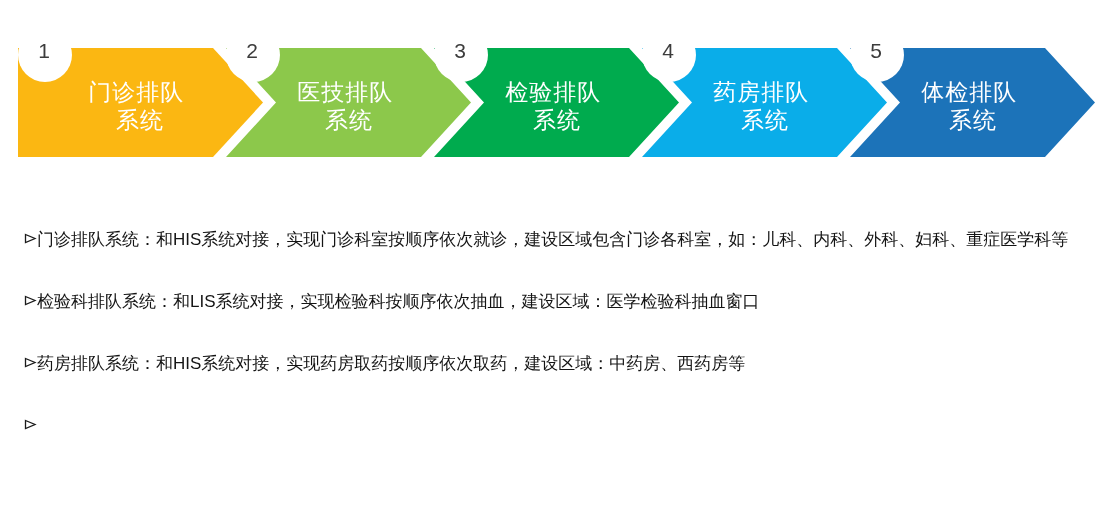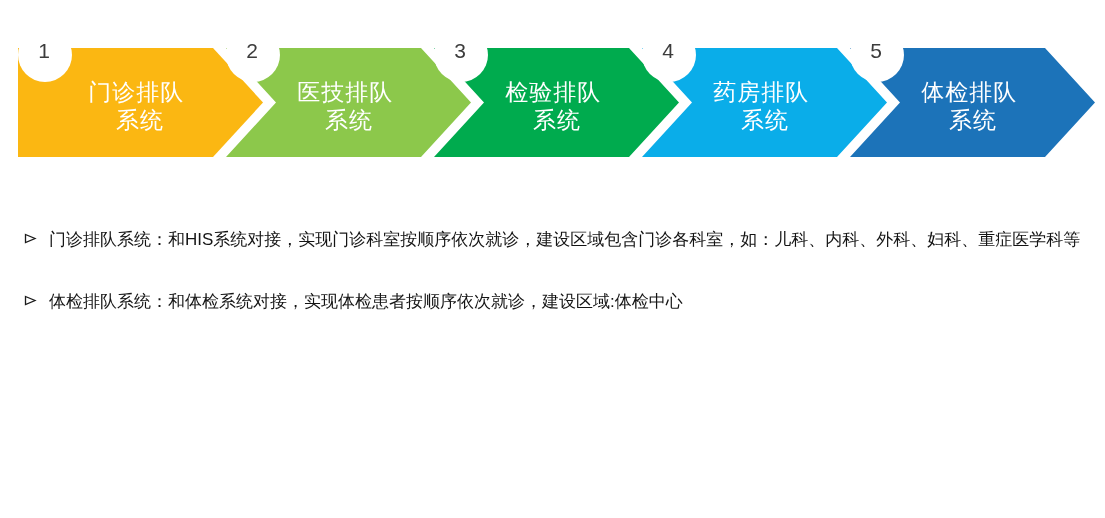--- a/index.html
+++ b/index.html
@@ -16,21 +16,21 @@
     font-size:21px;font-weight:400;fill:#3c3c3c;
   }
   .step-label-text{
     font-family:"Liberation Sans","DejaVu Sans",sans-serif;
     font-size:23px;font-weight:400;fill:#ffffff;letter-spacing:1px;
   }
   .bullet-list{
     position:absolute;left:24px;top:229px;right:8px;
   }
   .bullet-row{
-    display:flex;align-items:flex-start;gap:12px;height:62px;
+    display:flex;align-items:flex-start;height:62px;
   }
   .bullet-icon{flex:0 0 auto;margin-top:3px;}
   .bullet-text{
     font-size:17px;line-height:21px;color:#141414;font-weight:500;
     white-space:nowrap;
   }
 </style>
 </head>
 <body>
 
@@ -92,23 +92,34 @@
   <div class="bullet-list">
 
     <div class="bullet-row">
       <svg class="bullet-icon" width="13" height="13" viewBox="0 0 13 13">
         <polygon points="1.5,2.5 11,6.5 1.5,10.5" fill="none" stroke="#1a1a1a" stroke-width="1.3"></polygon>
       </svg>
       <span class="bullet-text">门诊排队系统：和HIS系统对接，实现门诊科室按顺序依次就诊，建设区域包含门诊各科室，如：儿科、内科、外科、妇科、重症医学科等</span>
     </div>
 
 
-
+    <div class="bullet-row">
+      <svg class="bullet-icon" width="13" height="13" viewBox="0 0 13 13">
+        <polygon points="1.5,2.5 11,6.5 1.5,10.5" fill="none" stroke="#1a1a1a" stroke-width="1.3"></polygon>
+      </svg>
+      <span class="bullet-text">检验科排队系统：和LIS系统对接，实现检验科按顺序依次抽血，建设区域：医学检验科抽血窗口</span>
+    </div>
 
     <div class="bullet-row">
       <svg class="bullet-icon" width="13" height="13" viewBox="0 0 13 13">
         <polygon points="1.5,2.5 11,6.5 1.5,10.5" fill="none" stroke="#1a1a1a" stroke-width="1.3"></polygon>
       </svg>
-      <span class="bullet-text">体检排队系统：和体检系统对接，实现体检患者按顺序依次就诊，建设区域:体检中心</span>
+      <span class="bullet-text">药房排队系统：和HIS系统对接，实现药房取药按顺序依次取药，建设区域：中药房、西药房等</span>
+    </div>
+
+    <div class="bullet-row">
+      <svg class="bullet-icon" width="13" height="13" viewBox="0 0 13 13">
+        <polygon points="1.5,2.5 11,6.5 1.5,10.5" fill="none" stroke="#1a1a1a" stroke-width="1.3"></polygon>
+      </svg>
     </div>
 
   </div>
 </div>
 
 </body></html>

